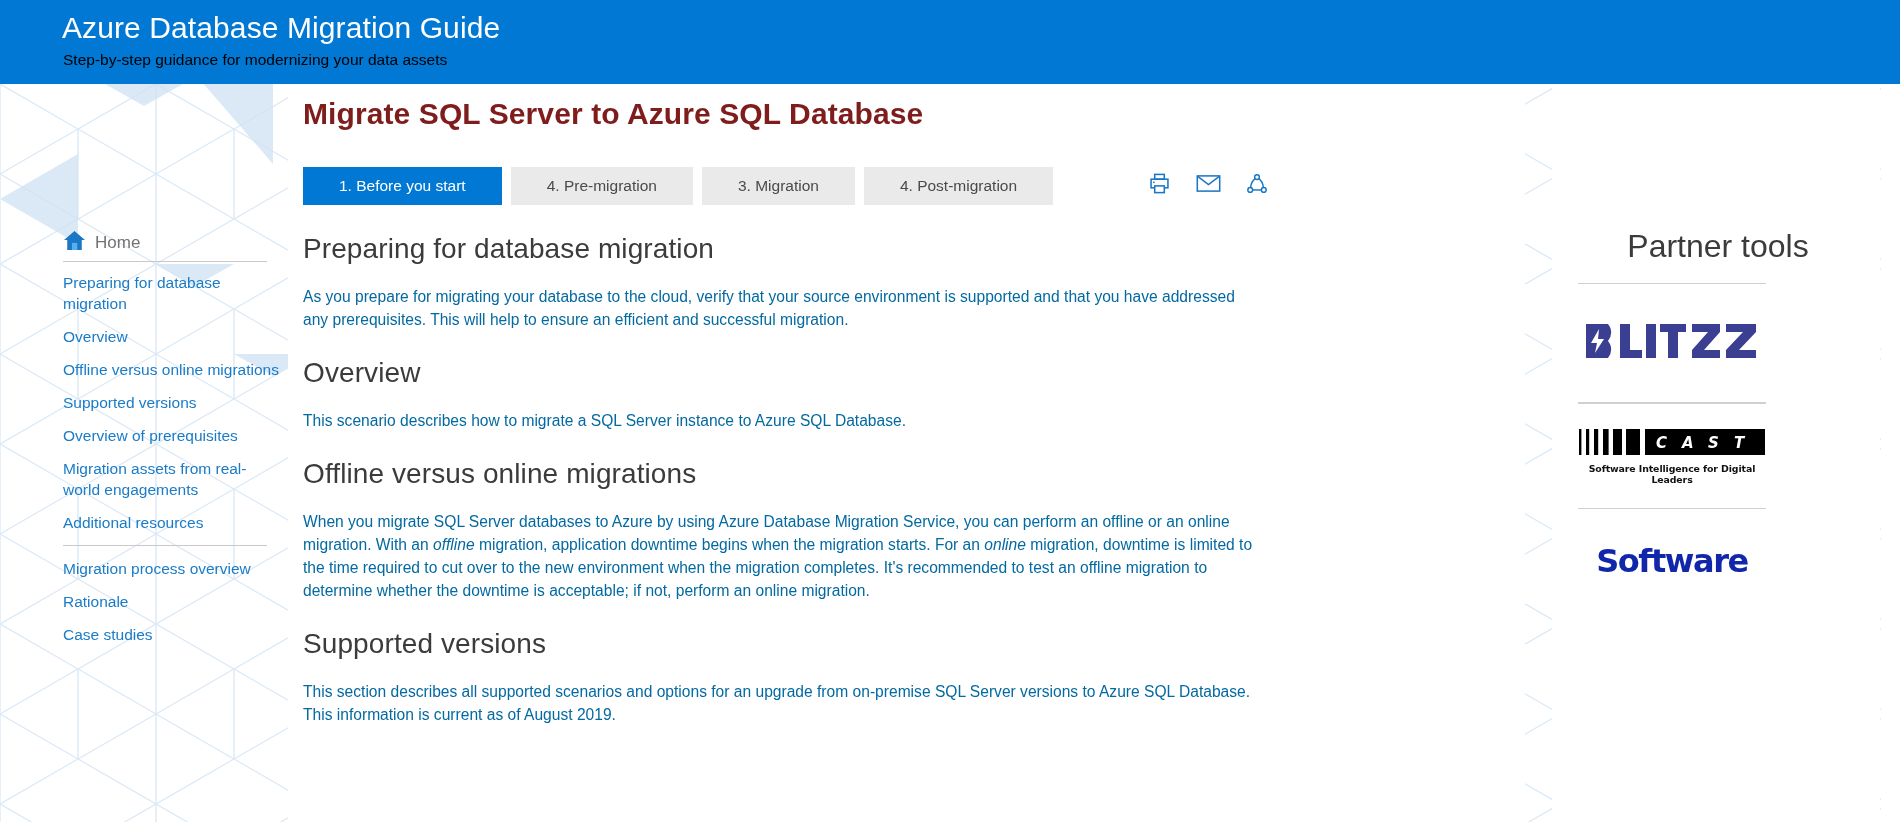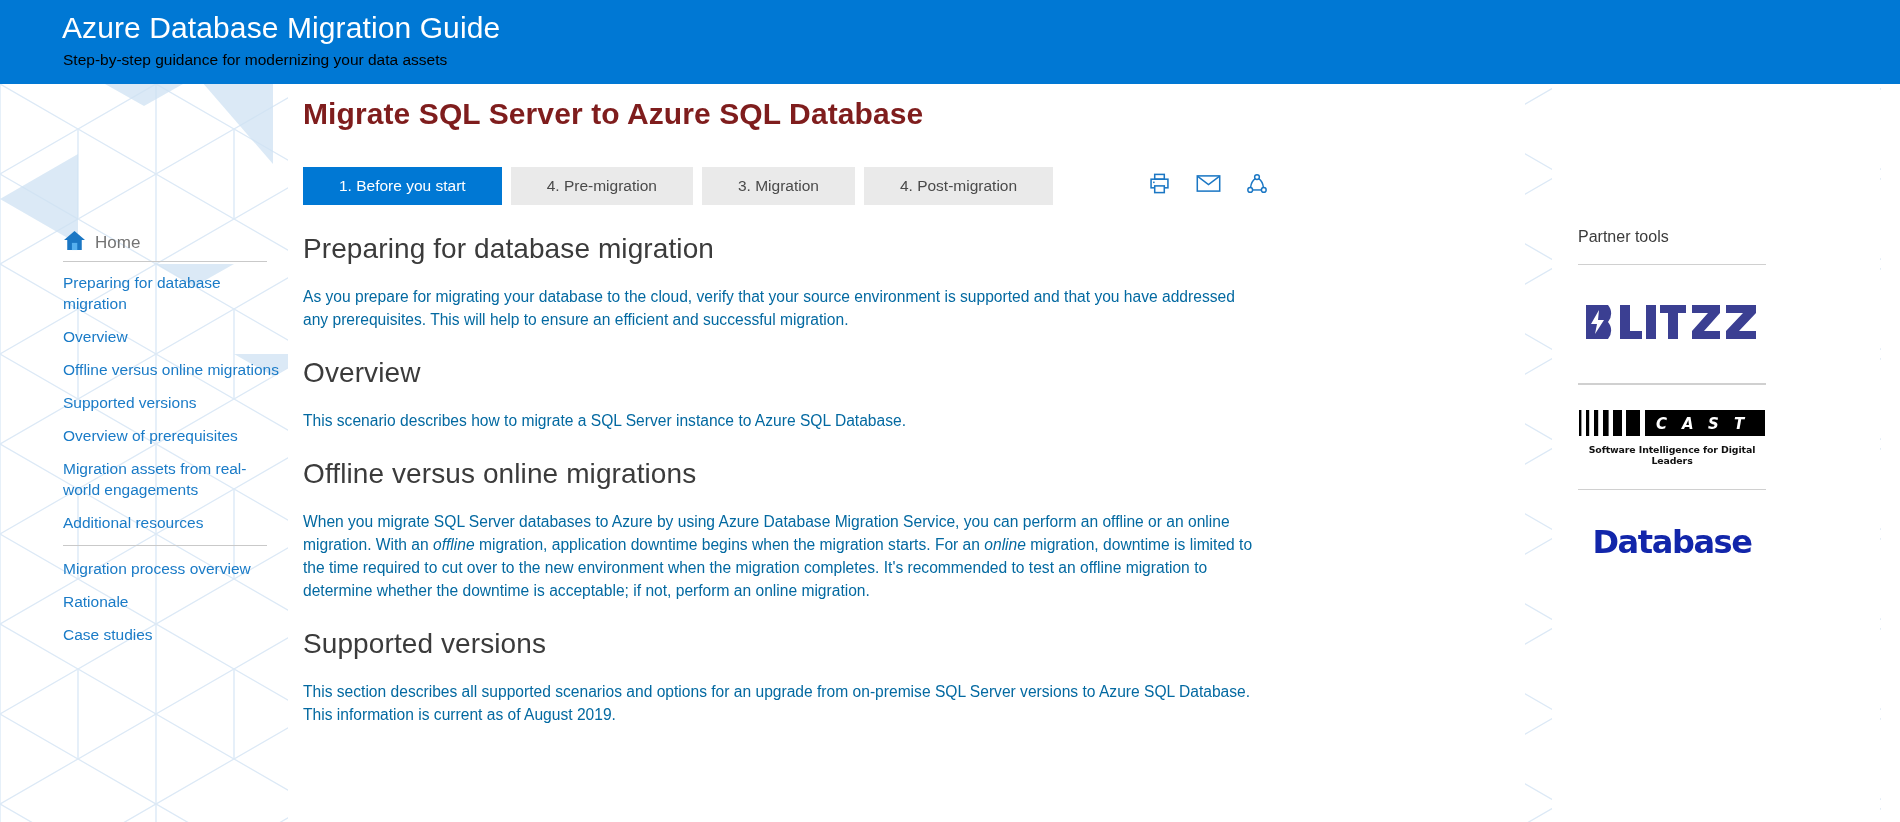--- a/index.html
+++ b/index.html
@@ -186,24 +186,25 @@
   #main p em { font-style: italic; }
 
   
   #partner {
     position: absolute;
     left: 1578px; top: 228px;
     width: 280px;
     z-index: 4;
   }
   #partner .pt-title {
-    font-size: 16px;
+    font-size: 32px;
     font-weight: 400;
     color: #3b3b3b;
     margin-bottom: 18px;
+    text-align: center;
   }
   #partner .pt-div {
     height: 1px;
     background: #d0d0d0;
     width: 188px;
   }
   .pt-logo {
     height: 104px;
     display: flex;
     align-items: center;
@@ -407,17 +408,17 @@
               <text x="131" y="21">S</text>
               <text x="157" y="21">T</text>
           </g>
         </svg>
         <div class="cast-sub">Software Intelligence for Digital Leaders</div>
       </div>
     </div>
     <div class="pt-div"></div>
 
     <div class="pt-logo">
-      <span class="cog-txt">Database</span>
+      <span class="cog-txt">Software</span>
     </div>
   </aside>
 
 </div>
 
 </body></html>

